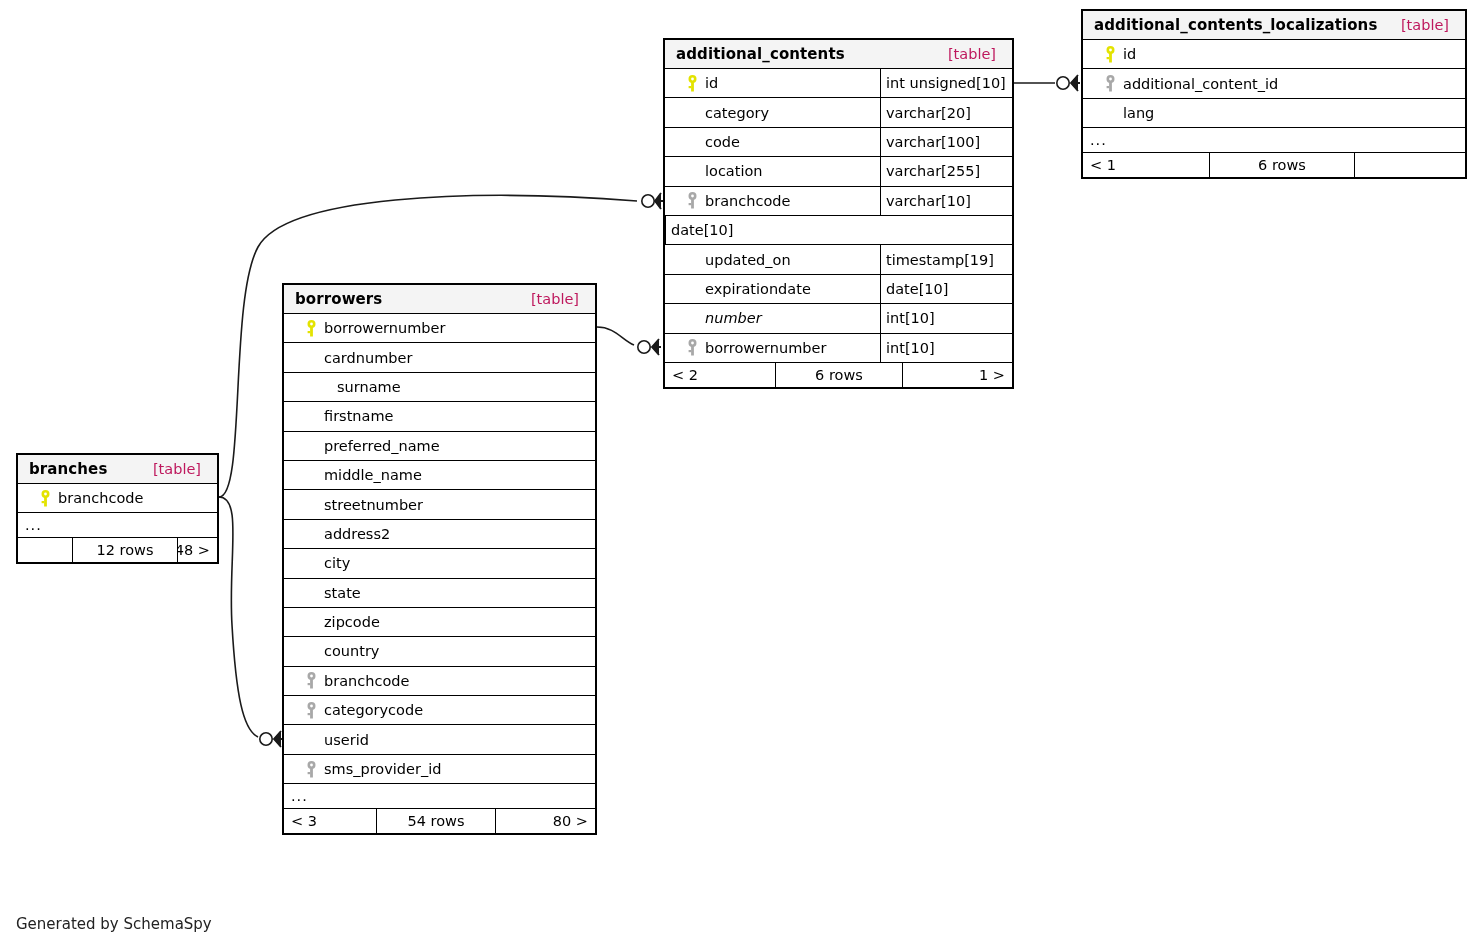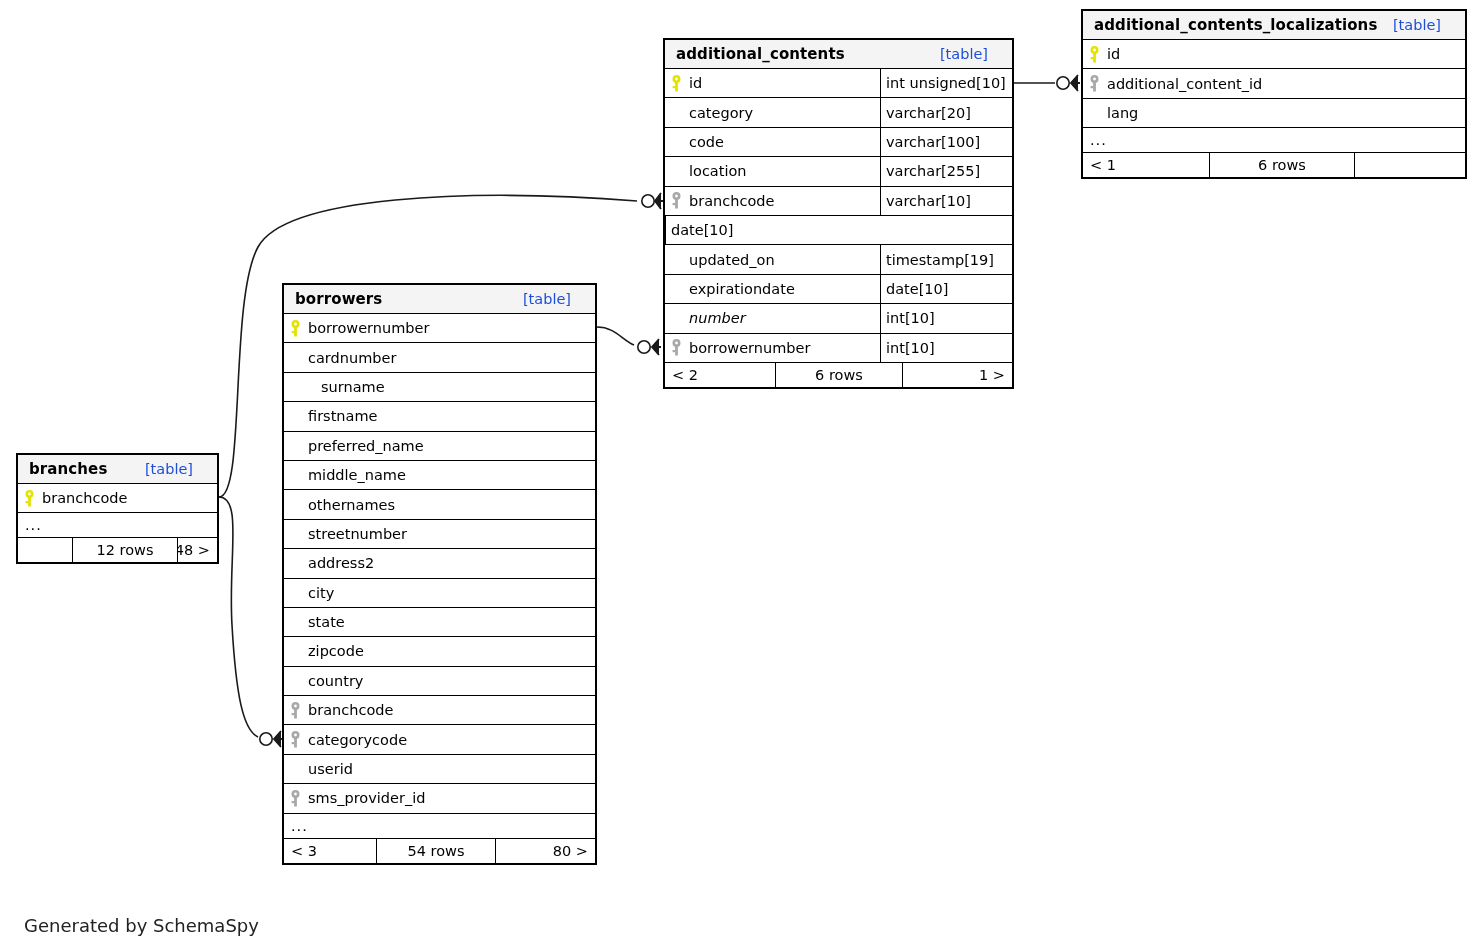--- a/index.html
+++ b/index.html
@@ -24,38 +24,38 @@
     box-sizing:border-box;
     font-size:14.5px;
     color:#000000;
   }
   .tbl-head{
     height:29px;
     background:#f4f4f4;
     border-bottom:1px solid #000;
     display:flex;align-items:center;
     justify-content:space-between;
-    padding:0 24px 0 11px;
+    padding:0 16px 0 11px;
     box-sizing:border-box;
   }
   .tbl-name{font-weight:bold;font-size:15px;letter-spacing:0.1px;}
-  .tbl-kind{font-size:14.5px;color:#1d4ed8;}
+  .tbl-kind{font-size:14.5px;color:#be185d;}
 
   .rows{display:block;}
   .row{
     height:29.4px;
     display:flex;align-items:center;
     border-bottom:1px solid #000;
     box-sizing:border-box;
     position:relative;
   }
   .row:last-child{border-bottom:1px solid #000;}
   .col-name{
     display:flex;align-items:center;
-    padding-left:0;
+    padding-left:16px;
     box-sizing:border-box;
     height:100%;
     flex:0 0 auto;
     overflow:hidden;white-space:nowrap;
   }
   .col-type{
     border-left:1px solid #000;
     padding-left:5px;
     display:flex;align-items:center;
     height:100%;
@@ -94,24 +94,23 @@
     padding:0 7px;
     overflow:hidden;white-space:nowrap;
   }
   .fc.l{justify-content:flex-start;}
   .fc.c{justify-content:center;border-left:1px solid #000;border-right:1px solid #000;}
   .fc.r{justify-content:flex-end;}
 
   
   .credit{
     position:absolute;
-    font-size:18px;
+    font-size:15px;
     color:#222;
     white-space:nowrap;
-    margin-left:8px;
   }
 </style>
 </head>
 <body>
 
 <div id="canvas">
 
   <svg id="edges" viewBox="0 0 1483 945" width="1483" height="945">
     <defs>
       
@@ -219,26 +218,20 @@
         </div>
         <div class="row">
           <div class="col-name" style="width:100%;">
             <span class="keyslot"></span>
             <span class="cname">middle_name</span>
           </div>
         </div>
         <div class="row">
           <div class="col-name" style="width:100%;">
             <span class="keyslot"></span>
-            <span class="cname">othernames</span>
-          </div>
-        </div>
-        <div class="row">
-          <div class="col-name" style="width:100%;">
-            <span class="keyslot"></span>
             <span class="cname">streetnumber</span>
           </div>
         </div>
         <div class="row">
           <div class="col-name" style="width:100%;">
             <span class="keyslot"></span>
             <span class="cname">address2</span>
           </div>
         </div>
         <div class="row">

